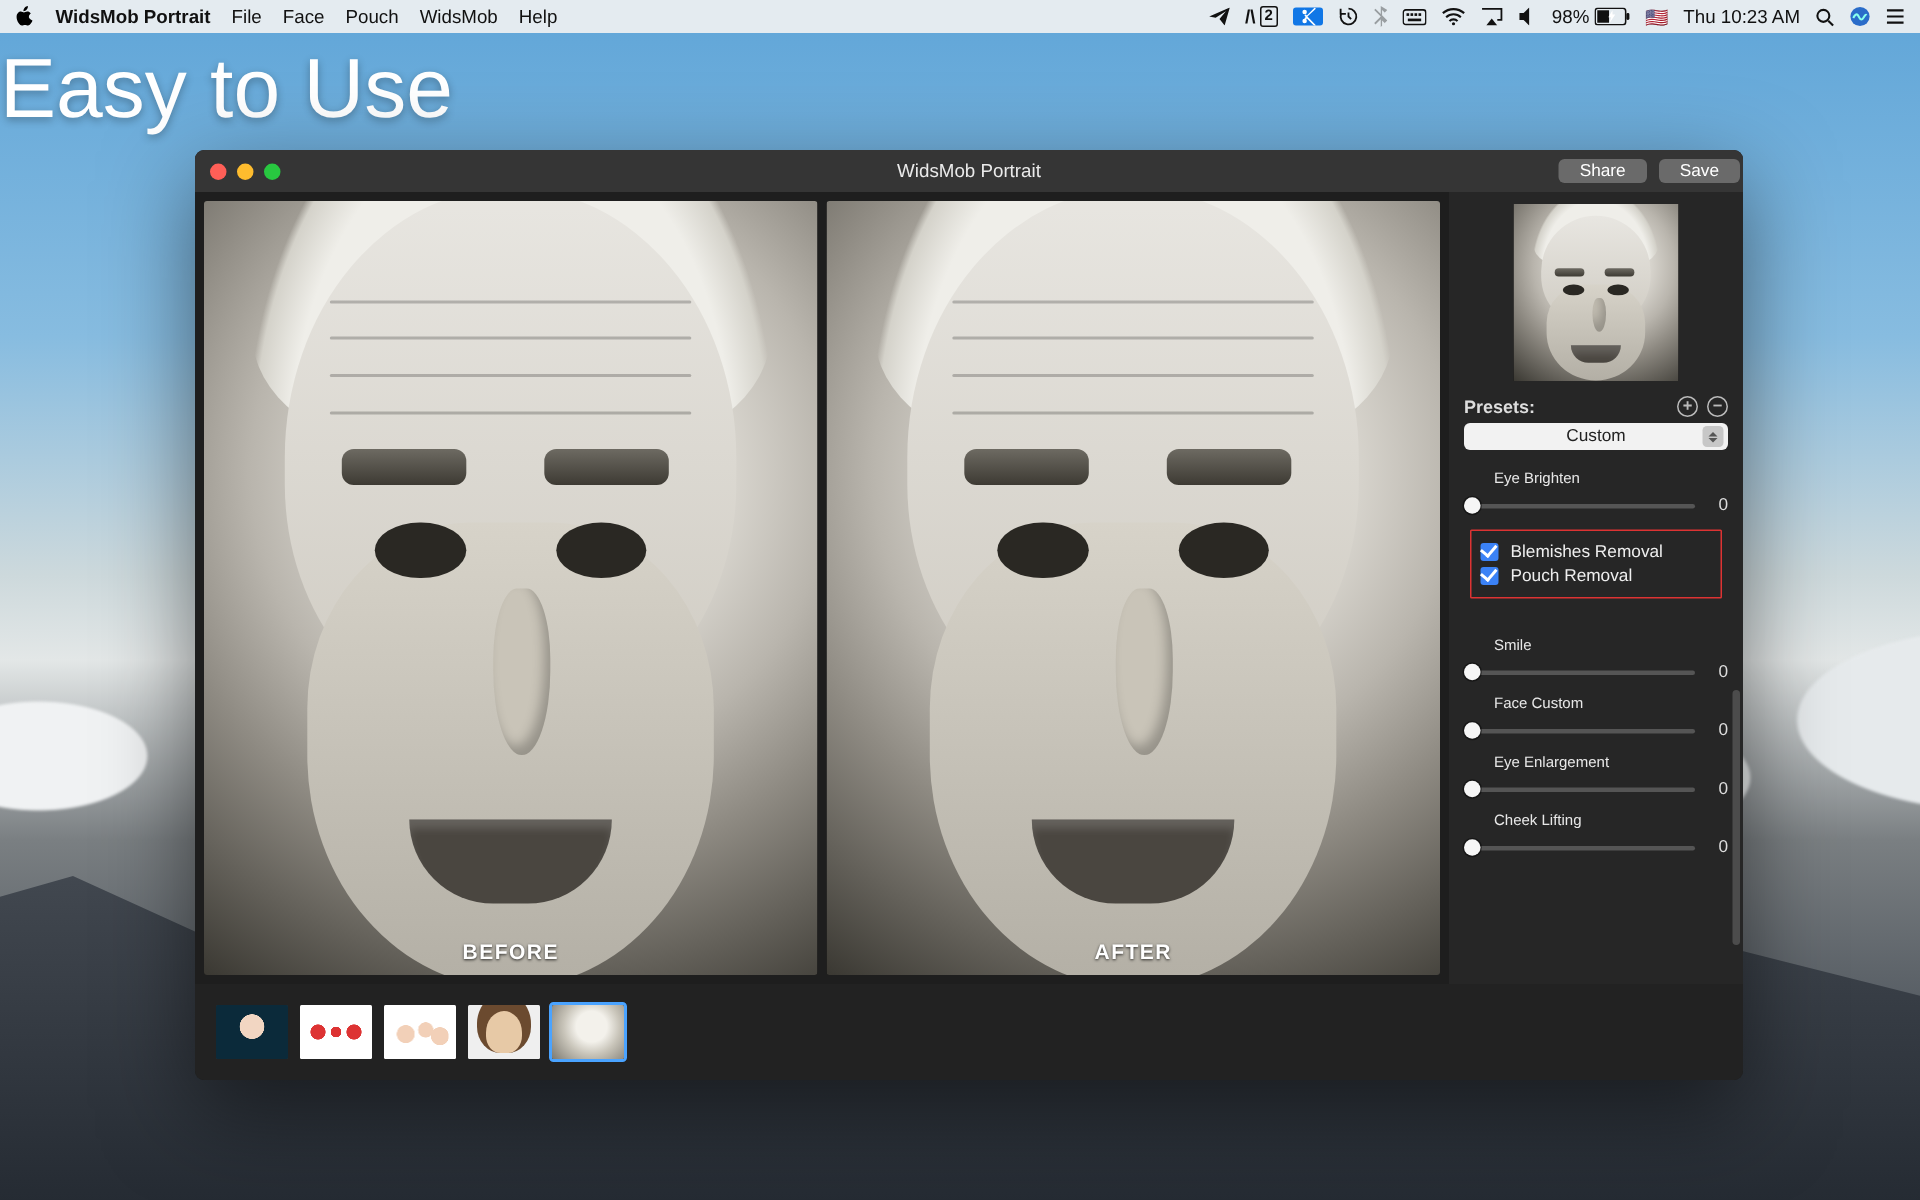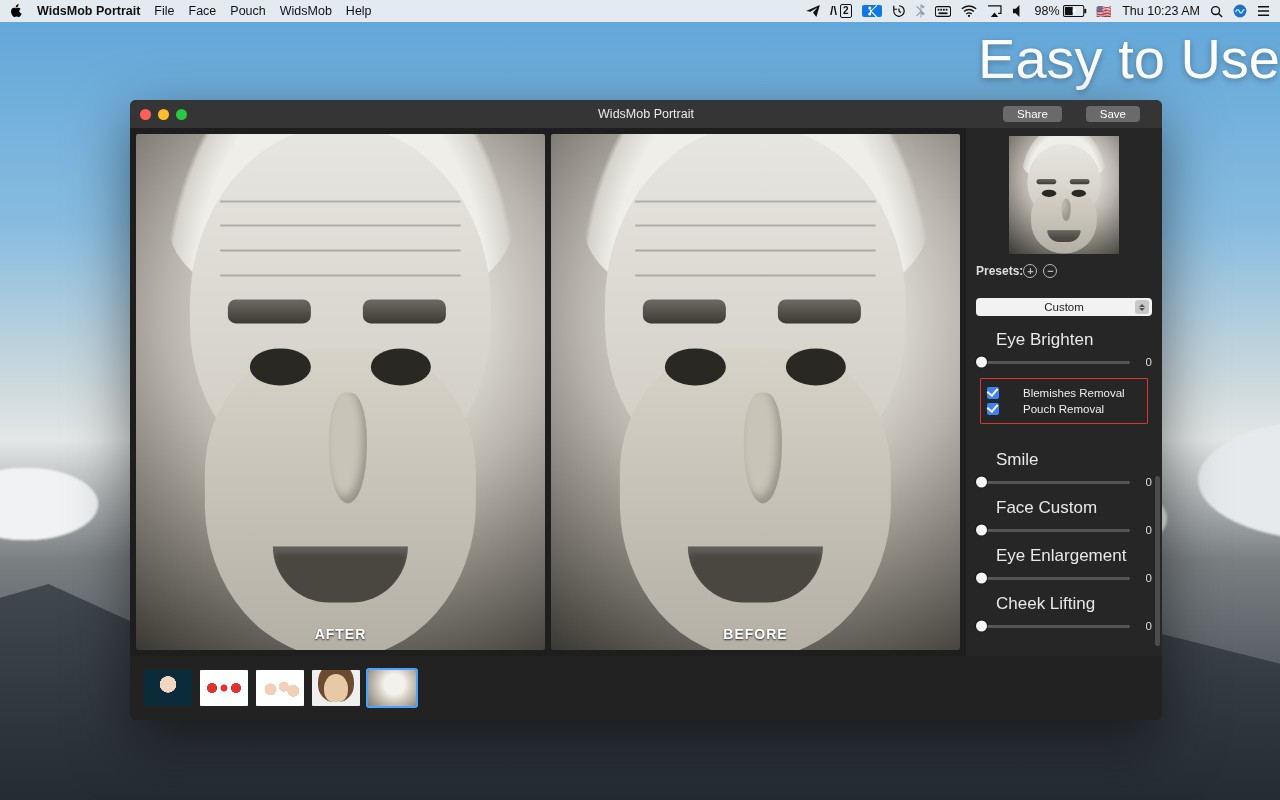--- a/index.html
+++ b/index.html
@@ -36,34 +36,34 @@
   padding: 0 10px; font-size:12.5px; color:#111;
 }
 .menubar-left, .menubar-right { display:flex; align-items:center; gap:14px; }
 .menubar-right { gap:10px; }
 .menubar-left .app { font-weight:600; }
 .menubar svg { display:block; }
 .mb-item { display:flex; align-items:center; gap:3px; }
 .badge-blue { background:#1177e6; color:#fff; padding:0 4px; border-radius:2px; font-size:11px; line-height:16px; display:flex; align-items:center; gap:2px;}
 
 
-.hero { position:absolute; top:26px; left:0; right:0; text-align:right; color:#fff; font-size:56px; font-weight:400; text-shadow:0 2px 6px rgba(0,0,0,.3); }
+.hero { position:absolute; top:26px; left:0; right:0; text-align:left; color:#fff; font-size:56px; font-weight:400; text-shadow:0 2px 6px rgba(0,0,0,.3); }
 
 
 .appwin {
   position:absolute; left:130px; top:100px; width:1032px; height:620px;
   background:#1e1e1e; border-radius:6px; box-shadow:0 20px 60px rgba(0,0,0,.5);
   display:flex; flex-direction:column; overflow:hidden; color:#ddd;
 }
 .titlebar { height:28px; background:#353535; display:flex; align-items:center; position:relative; }
 .traffic { display:flex; gap:7px; padding-left:10px; }
 .traffic span { width:11px; height:11px; border-radius:50%; display:block; }
 .t-red{background:#ff5f57;} .t-yel{background:#febc2e;} .t-grn{background:#28c840;}
 .wintitle { position:absolute; left:0; right:0; text-align:center; font-size:12.5px; color:#eaeaea; font-weight:500;}
-.titlebtns { margin-left:auto; display:flex; gap:24px; padding-right:22px; }
+.titlebtns { margin-left:auto; display:flex; gap:8px; padding-right:2px; }
 .titlebtns button { background:#6a6a6a; color:#fff; border:none; border-radius:4px; font-size:11.5px; padding:2px 14px; cursor:pointer; }
 
 .workarea { flex:1; display:flex; min-height:0; }
 .canvas { flex:1; display:flex; gap:6px; padding:6px; background:#1e1e1e; }
 .canvas-pane { flex:1; position:relative; background:#0f0f0f; border-radius:2px; overflow:hidden; }
 .canvas-pane .facebox { position:absolute; inset:0; }
 .facebox {
   background: radial-gradient(circle at 55% 35%, #f6f4ef 0 15%, #dad7d0 30%, #b9b5ad 48%, #8f8b83 65%, #3a3832 100%);
 }
 
@@ -83,39 +83,39 @@
 .face .w1{top:14%;} .face .w2{top:18%;} .face .w3{top:22%;} .face .w4{top:26%;}
 .face .hair{position:absolute; left:4%; top:-12%; width:92%; height:42%;
   background: radial-gradient(ellipse at 50% 100%, rgba(255,255,255,.0) 45%, #efeee9 46% 60%, #d4d2ca 70%, transparent 72%);
   border-radius:50% 50% 30% 30%;}
 .pane-label { position:absolute; bottom:8px; left:0; right:0; text-align:center; color:#fff; font-size:14px; font-weight:600; letter-spacing:1px; text-shadow:0 1px 2px rgba(0,0,0,.8);}
 
 .sidepanel { width:196px; background:#262626; display:flex; flex-direction:column; font-size:12px; color:#ddd; position:relative;}
 .thumb-large { margin:8px auto 10px; width:110px; height:118px; background:#111; position:relative; overflow:hidden;}
 .thumb-large .facebox{position:absolute; inset:0;}
 .thumb-large .face{transform:translate(-50%,-48%) scale(.9);}
-.presets-row{ display:flex; align-items:center; justify-content:flex-start; padding:0 10px 20px; font-weight:600; font-size:12px;}
+.presets-row{ display:flex; align-items:center; justify-content:space-between; padding:0 10px 4px; font-weight:600; font-size:12px;}
 .presets-row .icons{display:flex; gap:6px;}
 .presets-row .iconbtn{width:14px;height:14px;border-radius:50%;border:1.5px solid #bbb;display:flex;align-items:center;justify-content:center;color:#bbb;font-size:11px;line-height:1;cursor:pointer;}
 .preset-select{ margin:0 10px 10px; position:relative;}
 .preset-select .sel{ background:#f2f2f2; color:#222; border-radius:4px; font-size:11.5px; height:18px; display:flex; align-items:center; justify-content:center; cursor:pointer;}
 .preset-select .caps{ position:absolute; right:3px; top:2px; width:14px; height:14px; background:#c7c7c7; border-radius:3px; display:flex; flex-direction:column; align-items:center; justify-content:center; gap:1px;}
 .preset-select .caps::before,.preset-select .caps::after{content:"";border:3px solid transparent;}
 .preset-select .caps::before{border-bottom-color:#555; margin-bottom:0px;}
 .preset-select .caps::after{border-top-color:#555;}
 .ctrl-scroll{ flex:1; overflow:hidden; position:relative; }
 .ctrl-inner{ padding:4px 10px 20px; }
 .ctrl-group{ margin-bottom:10px;}
-.ctrl-label{ font-size:17px; color:#e8e8e8; margin-bottom:6px;padding-left:20px;}
+.ctrl-label{ font-size:10px; color:#e8e8e8; margin-bottom:6px;padding-left:20px;}
 .slider-row{ display:flex; align-items:center; gap:8px;}
 .slider{ flex:1; height:3px; background:#555; border-radius:2px; position:relative;}
 .slider .knob{ position:absolute; left:0; top:50%; transform:translate(0,-50%); width:11px; height:11px; background:#f6f6f6; border-radius:50%; box-shadow:0 0 0 1px rgba(0,0,0,.4);}
 .slider-val{ width:14px; text-align:right; color:#ddd; font-size:11.5px;}
 .hl-box{ border:1.5px solid #d33; padding:6px 6px; margin:2px 4px 10px; border-radius:1px;}
-.chk-row{ display:flex; align-items:flex-end; gap:24px; font-size:11.5px; color:#eee; padding:2px 0;}
+.chk-row{ display:flex; align-items:flex-end; gap:8px; font-size:11.5px; color:#eee; padding:2px 0;}
 .chk{ width:12px; height:12px; background:#3b82f6; border-radius:2px; position:relative; flex:none; cursor:pointer;}
 .chk::after{content:""; position:absolute; left:2px; top:-1px; width:5px; height:8px; border:solid #fff; border-width:0 2px 2px 0; transform:rotate(40deg);}
 .scrollbar{ position:absolute; right:2px; top:150px; width:5px; height:170px; background:#4c4c4c; border-radius:3px;}
 
 .filmstrip{ height:64px; background:#222; display:flex; align-items:center; gap:8px; padding:0 14px;}
 .fs-thumb{ width:48px; height:36px; background:#333; border-radius:1px; position:relative; overflow:hidden; cursor:pointer;}
 .fs-thumb.sel{ outline:2px solid #4aa3ff; outline-offset:0;}
 .fs-thumb .mini{ position:absolute; inset:0;}
 .mini.a{ background:radial-gradient(circle at 50% 40%, #f2d6c2 0 25%, #0b2a3a 26% 100%);}
 .mini.b{ background:linear-gradient(#fff,#fff); }
@@ -265,41 +265,41 @@
               <div class="wrinkle w3"></div>
               <div class="wrinkle w4"></div>
           <div class="brow l"></div>
               <div class="brow r"></div>
           <div class="eye l"></div>
               <div class="eye r"></div>
           <div class="nose"></div>
               <div class="mouth"></div>
         </div>
           </div>
-        <div class="pane-label">AFTER</div>
+        <div class="pane-label">BEFORE</div>
       </div>
       <div class="canvas-pane">
         <div class="facebox">
             <div class="face">
           <div class="hair"></div>
               <div class="skull"></div>
               <div class="cheeks"></div>
           <div class="wrinkle w1"></div>
               <div class="wrinkle w2"></div>
               <div class="wrinkle w3"></div>
               <div class="wrinkle w4"></div>
           <div class="brow l"></div>
               <div class="brow r"></div>
           <div class="eye l"></div>
               <div class="eye r"></div>
           <div class="nose"></div>
               <div class="mouth"></div>
         </div>
           </div>
-        <div class="pane-label">BEFORE</div>
+        <div class="pane-label">AFTER</div>
       </div>
     </div>
 
     <div class="sidepanel">
       <div class="thumb-large">
         <div class="facebox">
             <div class="face">
           <div class="hair"></div>
               <div class="skull"></div>
               <div class="cheeks"></div>

